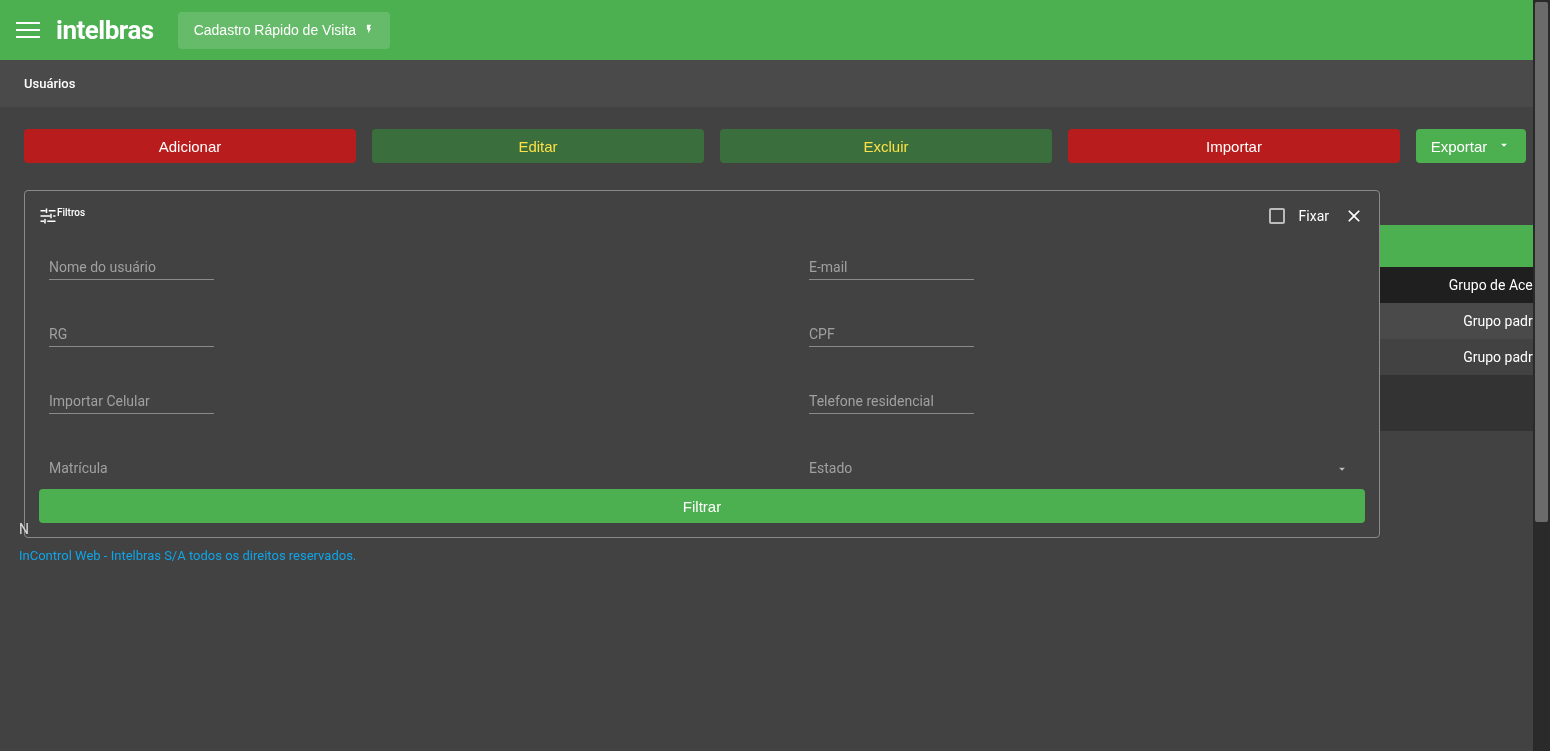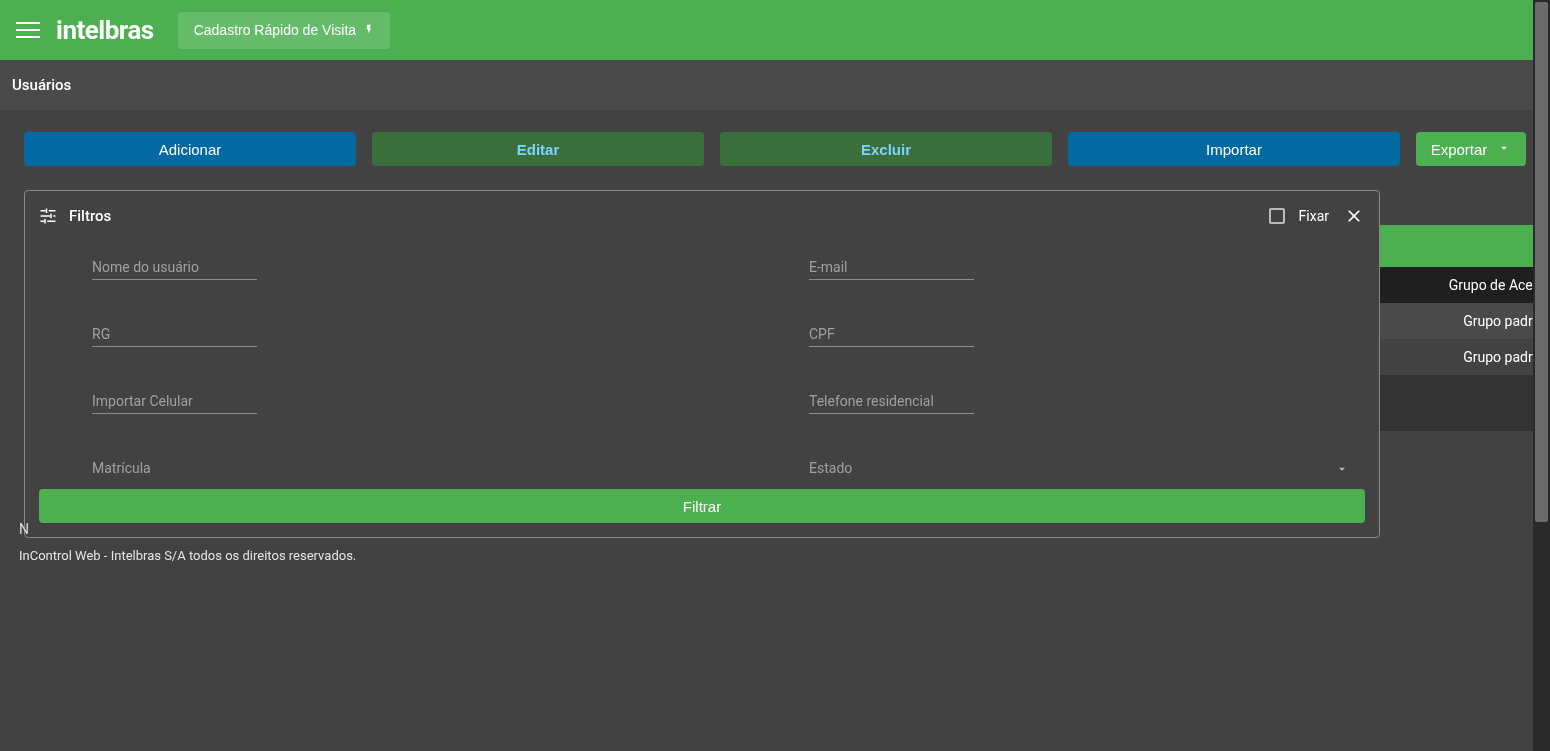--- a/index.html
+++ b/index.html
@@ -58,22 +58,22 @@
     gap: 8px;
     cursor: pointer;
   }
   .bolt {
     font-size: 13px;
   }
 
   
   .page-header {
     background: #4a4a4a;
-    padding: 16px 12px;
-    font-size: 15px;
+    padding: 16px 24px;
+    font-size: 13px;
     font-weight: 500;
   }
 
   
   .actions-row {
     display: flex;
     gap: 16px;
     padding: 22px 24px 12px 24px;
   }
   .btn {
@@ -81,22 +81,22 @@
     height: 34px;
     border: none;
     border-radius: 4px;
     color: #fff;
     font-size: 15px;
     cursor: pointer;
     display: flex;
     align-items: center;
     justify-content: center;
   }
-  .btn-green { background: #0369a1; }
-  .btn-dark-green { background: #3a6e3d; color: #7dd3fc; font-weight: bold; }
+  .btn-green { background: #b91c1c; }
+  .btn-dark-green { background: #3a6e3d; color: #fde047; }
   .btn-export {
     flex: 0 0 110px;
     background: #4caf50;
     display: flex;
     align-items: center;
     justify-content: center;
     gap: 10px;
   }
   .chev { font-size: 14px; }
 
@@ -173,22 +173,22 @@
     flex-direction: column;
   }
   .filters-header {
     display: flex;
     align-items: center;
     justify-content: space-between;
     margin-bottom: 20px;
   }
   .filters-title {
     display: flex;
-    gap: 12px;
-    font-size: 15px;
+    gap: 0;
+    font-size: 10px;
     font-weight: 500;
   }
   .tune-icon {
     width: 18px;
     height: 18px;
   }
   .filters-right {
     display: flex;
     align-items: center;
     gap: 14px;
@@ -219,21 +219,20 @@
     display: grid;
     grid-template-columns: 1fr 1fr;
     column-gap: 500px;
     row-gap: 46px;
     padding: 12px 10px 0 10px;
   }
   .ffield {
     display: flex;
     flex-direction: column;
     width: 165px;
-    margin-left: 43px;
   }
   .ffield .lbl {
     color: #a0a0a0;
     font-size: 14px;
     padding-bottom: 4px;
   }
   .ffield .underline {
     height: 1px;
     background: #8a8a8a;
     width: 100%;
@@ -265,21 +264,21 @@
     top: 521px;
     left: 19px;
     color: #ddd;
     font-size: 14px;
   }
   .footer-text {
     position: absolute;
     top: 548px;
     left: 19px;
     font-size: 13px;
-    color: #e5e5e5;
+    color: #0ea5e9;
   }
 
   
   body::after {
     content: "";
     position: absolute;
     top: 0;
     right: 0;
     width: 17px;
     height: 100%;

